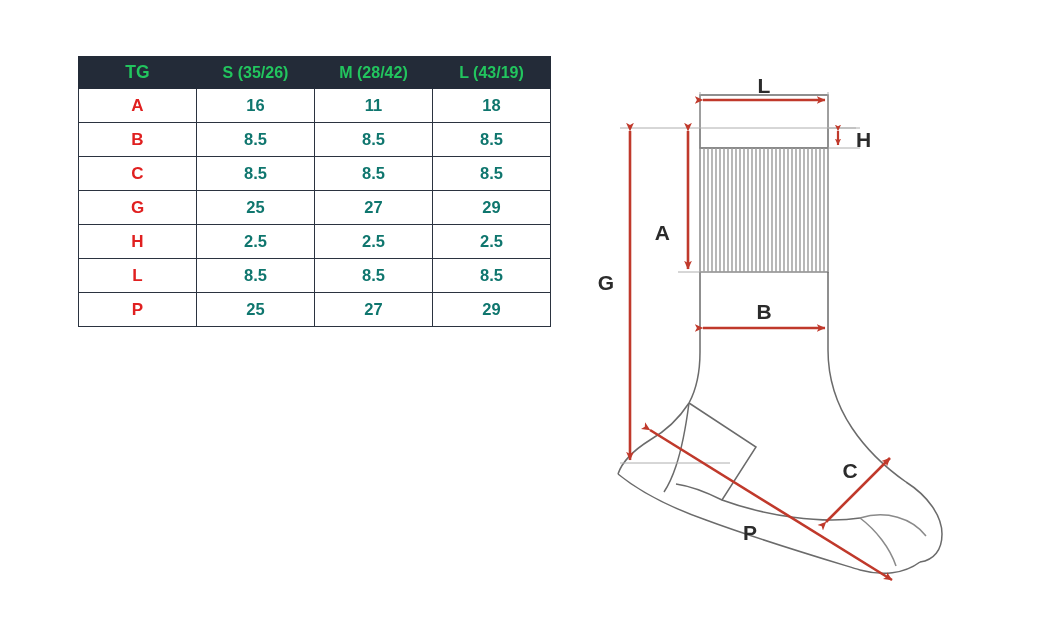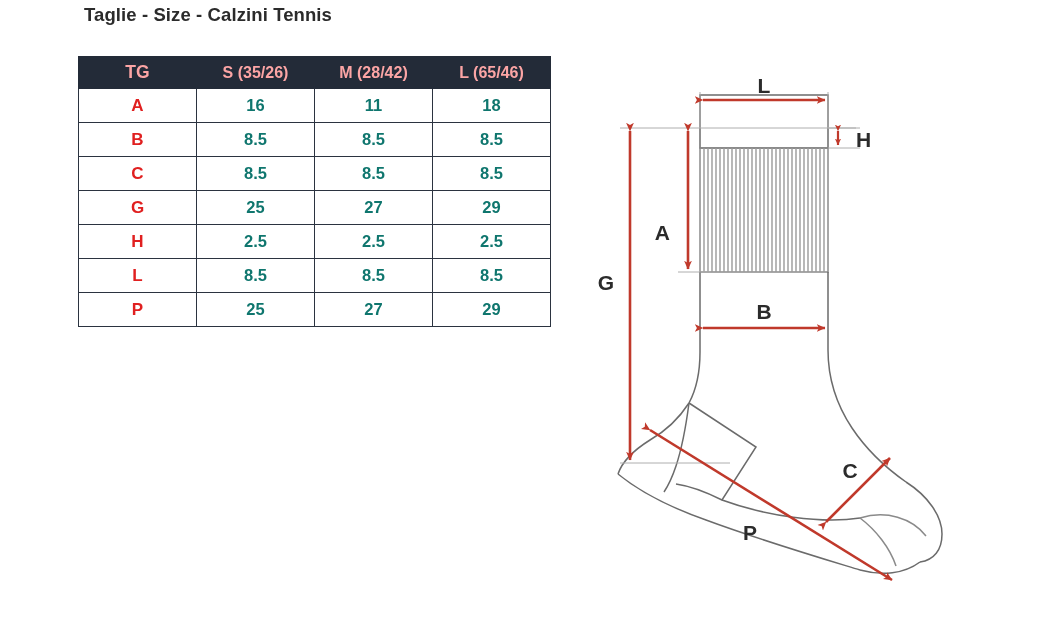--- a/index.html
+++ b/index.html
@@ -51,21 +51,21 @@
     text-align: center;
     vertical-align: middle;
     font-size: 16.5px;
     font-weight: bold;
     padding: 0;
     background: #ffffff;
     color: #0f766e;
   }
   table.size-table thead th {
     background: #232b38;
-    color: #fca5a5;
+    color: #22c55e;
     border-color: #232b38;
     font-size: 16px;
     height: 31px;
   }
   table.size-table thead th.col-tg {
     font-size: 17.5px;
   }
   table.size-table td.row-label {
     color: #e02020;
     font-size: 17px;
@@ -87,36 +87,35 @@
     font-size: 21px;
     font-weight: bold;
     fill: #2b2b2b;
   }
 </style>
 </head>
 <body>
 
 <div id="page">
 
-  <div class="page-title">Taglie - Size - Calzini Tennis</div>
 
   <div class="size-table-wrap">
     <table class="size-table">
       <colgroup>
         <col class="c-label">
         <col class="c-size">
         <col class="c-size">
         <col class="c-size">
       </colgroup>
       <thead>
         <tr>
           <th class="col-tg">TG</th>
           <th>S (35/26)</th>
           <th>M (28/42)</th>
-          <th>L (65/46)</th>
+          <th>L (43/19)</th>
         </tr>
       </thead>
       <tbody>
         <tr>
           <td class="row-label">A</td>
           <td>16</td>
           <td>11</td>
           <td>18</td>
         </tr>
         <tr>

